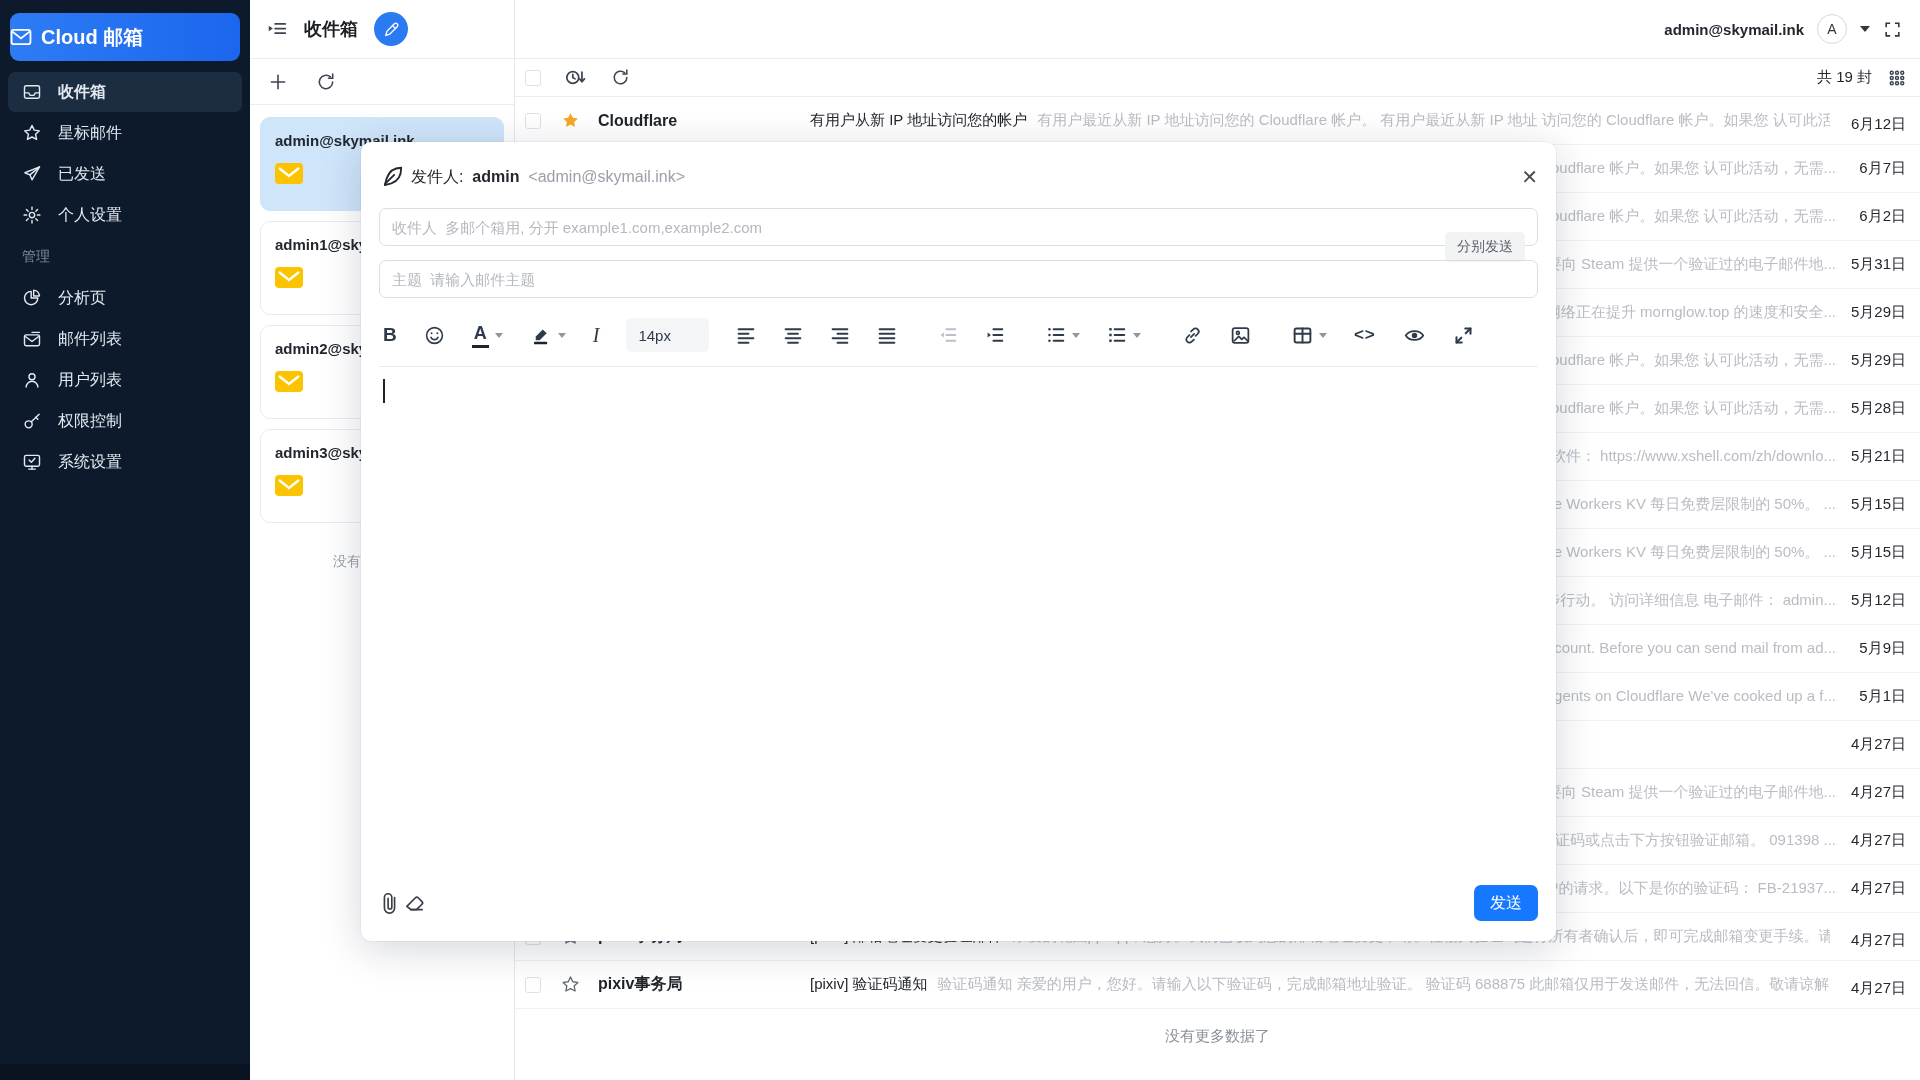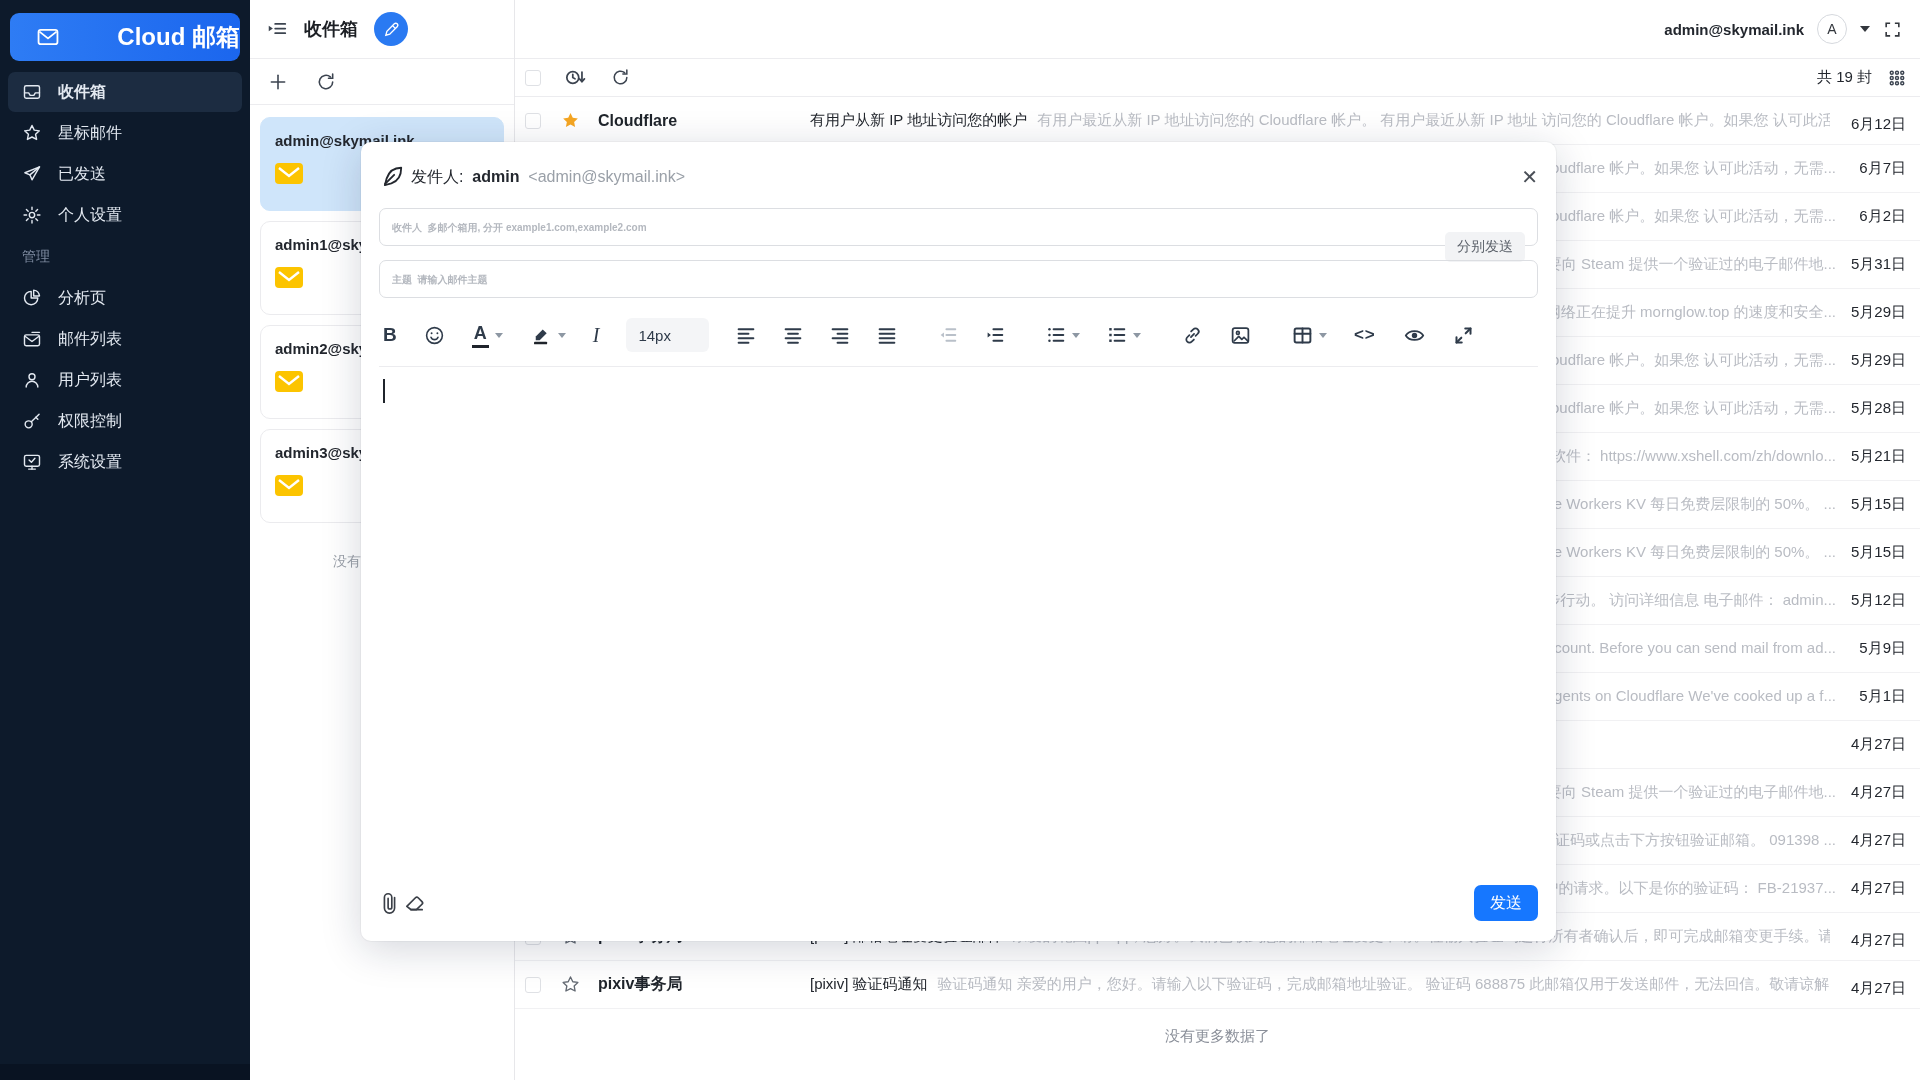--- a/index.html
+++ b/index.html
@@ -5,22 +5,22 @@
   * { margin:0; padding:0; box-sizing:border-box; }
   html,body { width:1920px; height:1080px; overflow:hidden; background:#fff;
     font-family:"Liberation Sans","DejaVu Sans",sans-serif; }
   svg { display:block; }
   .ic svg { stroke:#2f3b4a; fill:none; stroke-width:1.8; stroke-linecap:round; stroke-linejoin:round; }
 
   
   .sidebar { position:absolute; left:0; top:0; width:250px; height:1080px; background:#0d1a2b; }
   .sidebar-bottom { position:absolute; left:0; bottom:0; width:250px; height:16px; background:#091322; }
   .logo-btn { position:absolute; left:10px; top:13px; width:230px; height:48px; border-radius:9px;
-    background:linear-gradient(90deg,#2e7cf4,#1b66ee); display:flex; align-items:center; justify-content:space-between;
-    gap:9px; color:#fff; font-size:24px; font-weight:bold;padding-left:27px; }
+    background:linear-gradient(90deg,#2e7cf4,#1b66ee); display:flex; align-items:center; justify-content:flex-start;
+    gap:9px; color:#fff; font-size:20px; font-weight:bold; }
   .logo-btn svg { stroke:#fff; fill:none; stroke-width:2; }
   .side-menu { position:absolute; left:8px; top:72px; width:234px; }
   .side-item { height:40px; margin-bottom:1px; display:flex; align-items:center; gap:16px; padding:0 14px;
     color:#e3e9f1; font-size:16px; border-radius:7px; cursor:pointer; }
   .side-item.active { background:#1c2c41; font-weight:bold; }
   .side-item .sic svg { stroke:#e3e9f1; fill:none; stroke-width:1.7; stroke-linecap:round; stroke-linejoin:round; }
   .side-section { height:42px; display:flex; align-items:center; padding:0 14px; color:#7e8ba0; font-size:14px; }
 
   
   .panel2 { position:absolute; left:250px; top:0; width:265px; height:1080px; background:#fff; border-right:1px solid #e7e7ea; }
@@ -62,21 +62,21 @@
 
   
   .modal { position:absolute; left:361px; top:142px; width:1195px; height:799px; background:#fff; border-radius:10px;
     box-shadow:0 8px 40px rgba(15,30,60,.18), 0 0 0 1px rgba(0,0,0,.03); z-index:50; padding:18px 18px 14px; }
   .m-head { display:flex; align-items:center; gap:6px; height:34px; }
   .m-from { font-size:16px; color:#23272e; }
   .m-from b { font-weight:bold; }
   .m-from .gray { color:#9aa0a8; }
   .m-close { margin-left:auto; font-size:20px; color:#4a4f57; cursor:pointer; line-height:1; }
   .m-input { position:relative; margin-top:14px; height:38px; border:1px solid #dcdee2; border-radius:7px; display:flex; align-items:center; padding:0 12px; }
-  .m-input input { border:none; outline:none; flex:1; font-size:10px; color:#23272e; font-family:inherit; background:transparent;font-weight:bold; }
+  .m-input input { border:none; outline:none; flex:1; font-size:15px; color:#23272e; font-family:inherit; background:transparent; }
   .m-input input::placeholder { color:#b4b8bf; }
   .chip { background:#f2f3f5; color:#595f68; font-size:14px; padding:6px 12px; border-radius:5px; cursor:pointer; white-space:nowrap;margin-top:40px; }
   .toolbar { display:flex; align-items:center; gap:27px; margin-top:20px; padding:0 4px 14px; border-bottom:1px solid #ececef; }
   .tbtn { display:flex; align-items:center; gap:4px; cursor:pointer; color:#2f3b4a; font-size:19px; font-weight:bold; }
   .tbtn.i { font-style:italic; font-family:"Liberation Serif",serif; font-weight:500; font-size:20px; }
   .tbtn .chev { width:0; height:0; border-left:4.5px solid transparent; border-right:4.5px solid transparent; border-top:5px solid #8d97a3; margin-left:2px; }
   .fontsel { display:flex; align-items:center; gap:26px; background:#f4f5f7; border-radius:6px; height:34px; padding:0 12px; font-size:15px; font-weight:normal; color:#2f3b4a; cursor:pointer; }
   .tbtn.dis svg { stroke:#b9c0c9; }
   .codeic { font-size:17px; font-weight:bold; letter-spacing:1px; }
   .editor { position:relative; height:508px; }

